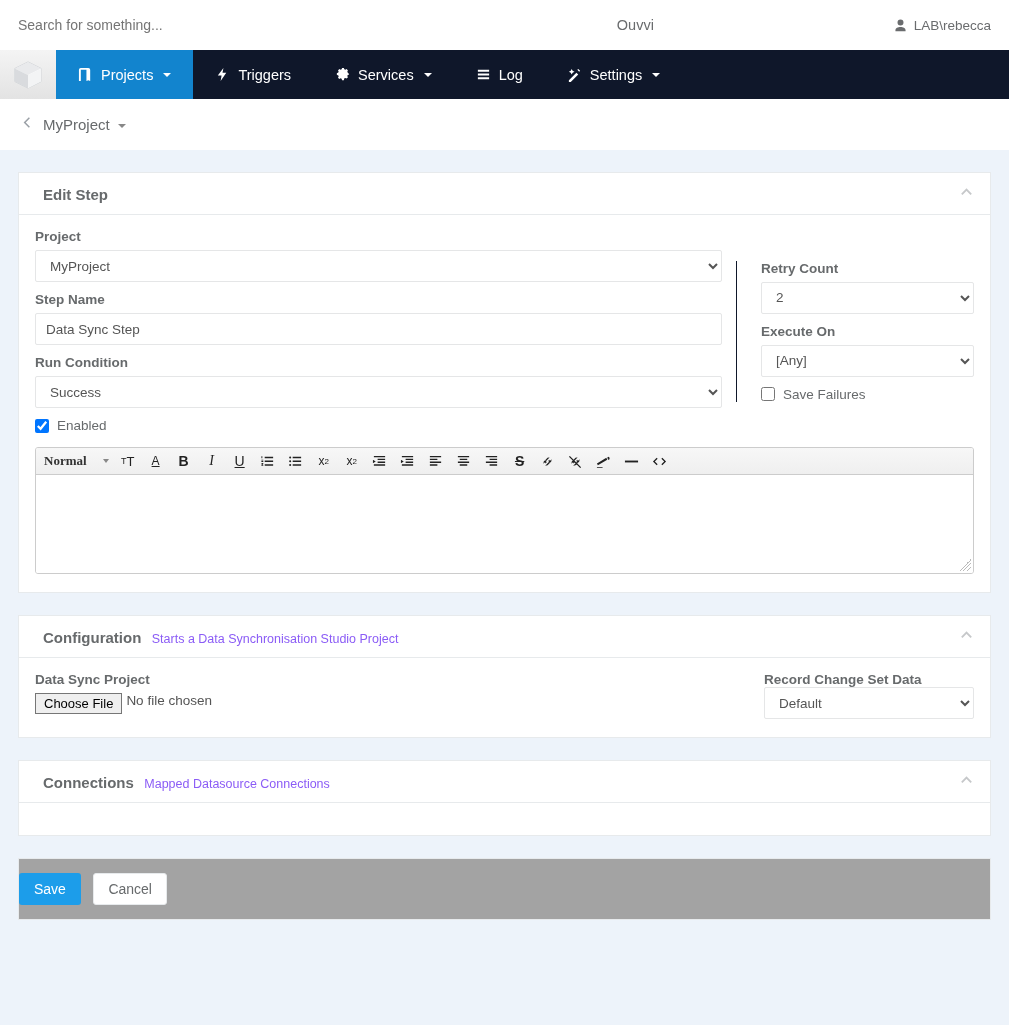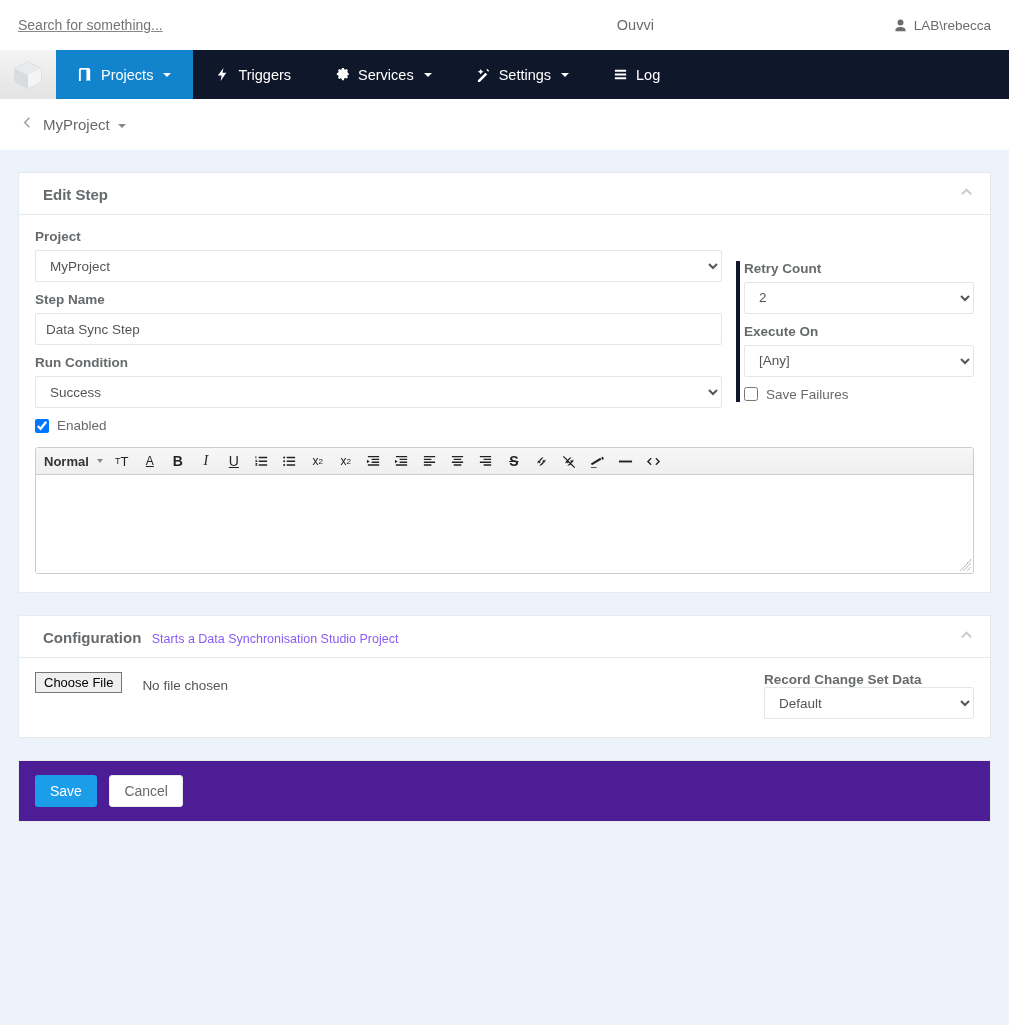--- a/index.html
+++ b/index.html
@@ -2,21 +2,21 @@
 <html><head>
 <meta charset="utf-8">
 <style>
   * { box-sizing: border-box; margin: 0; padding: 0; }
   html, body { font-family: -apple-system, BlinkMacSystemFont, "Segoe UI", Helvetica, Arial, sans-serif; color:#676a6c; background:#f3f3f4; }
   body { width:1009px; min-height:1025px; overflow:hidden; background:#fff; }
 
   
   .topbar { height:50px; display:flex; align-items:center; padding:0 18px; background:#fff; }
   .topbar .search { flex:0 0 360px; }
-  .topbar .search input { width:100%; border:none; outline:none; font-size:14px; color:#888;text-decoration:underline; }
+  .topbar .search input { width:100%; border:none; outline:none; font-size:14px; color:#888; }
   .topbar .brand { flex:1; text-align:center; font-size:14.5px; color:#6a6c6e; }
   .topbar .user { display:flex; align-items:flex-end; gap:6px; font-size:13.5px; color:#6a6c6e; }
 
   
   .navbar { background:#0f172a; height:49px; display:flex; align-items:stretch; }
   .navbar .logo { width:56px; display:flex; align-items:center; justify-content:center; background:linear-gradient(180deg,#f4f4f4,#e3e3e3); }
   .navbar .logo svg { width:30px; height:30px; }
   .nav-item { display:flex; align-items:center; gap:8px; padding:0 22px; color:#fff; font-size:14.5px; cursor:pointer; }
   .nav-item.active { background:#1284ce; }
   .nav-item .caret { margin-left:2px; display:inline-block; width:0; height:0; border-left:4px solid transparent; border-right:4px solid transparent; border-top:4px solid #fff; vertical-align:middle; }
@@ -31,50 +31,50 @@
 
   .panel { background:#fff; border:1px solid #e7eaec; margin-bottom:22px; }
   .panel-head { padding:12px 16px 10px 24px; border-bottom:1px solid #e7eaec; display:flex; align-items:center; justify-content:space-between; }
   .panel-head h3 { font-size:15px; font-weight:700; color:#676a6c; display:inline; }
   .panel-head .sub { font-size:12.5px; font-weight:400; color:#8b5cf6; margin-left:6px; }
   .panel-head .collapse { color:#c6c8ca; cursor:pointer; }
   .panel-body { padding:14px 16px 18px 16px; }
 
   .cols { display:flex;align-items:center; }
   .col { flex:1; padding-right:14px; }
-  .col + .col { border-left:4px solid #0f172a; padding-left:4px; padding-right:0; max-width:238px; }
+  .col + .col { border-left:1px solid #0f172a; padding-left:24px; padding-right:0; max-width:238px; }
 
   .fg { margin-bottom:10px; }
   .fg label.lbl { display:block; font-size:13.5px; font-weight:700; color:#676a6c; margin-bottom:6px; }
   .control, select.control { width:100%; height:32px; border:1px solid #e5e6e7; border-radius:2px; background:#fff; padding:4px 10px; font-size:13.5px; color:#555; }
   select.control { appearance:auto; }
   .chk { display:flex; align-items:center; gap:8px; font-size:13.5px; color:#676a6c; margin-top:6px; }
   .chk input { width:14px; height:14px; }
 
   
   .editor { margin-top:14px; border:1px solid #ccc; border-radius:3px; overflow:hidden; }
   .editor-toolbar { background:linear-gradient(#f7f7f7,#efefef); border-bottom:1px solid #ccc; padding:4px 8px; display:flex; align-items:center; gap:10px; color:#333; }
   .tb-btn { width:18px; height:18px; display:flex; align-items:center; justify-content:center; font-size:14px; color:#222; cursor:pointer; }
-  .tb-sel { display:flex; align-items:center; gap:4px; font-size:13px; font-weight:700; color:#333; }
+  .tb-sel { display:flex; align-items:center; gap:12px; font-size:13px; font-weight:700; color:#333;font-family:Liberation Serif, serif; }
   .tb-sel .caret2 { display:inline-block; width:0; height:0; border-left:3px solid transparent; border-right:3px solid transparent; border-top:4px solid #888; margin-left:4px; }
   .editor-area { background:#fff; height:98px; position:relative; }
   .editor-resize { position:absolute; right:2px; bottom:2px; width:12px; height:12px; background:
      linear-gradient(135deg, transparent 0 50%, #bbb 50% 55%, transparent 55% 65%, #bbb 65% 70%, transparent 70% 80%, #bbb 80% 85%, transparent 85%); }
 
   
-  .file-row { display:flex; align-items:flex-end; gap:20px; }
+  .file-row { display:flex; align-items:flex-start; gap:4px; }
   .file-btn { border:1px solid #767676; background:#efefef; padding:2px 8px; font-size:13px; cursor:pointer; }
   .file-note { font-size:13.5px; color:#555; }
 
   .config-cols { display:flex; justify-content:space-between; gap:20px; }
   .config-left { flex:1; }
   .config-right { width:210px; }
 
   
-  .footer-panel { background:#4c1d95; border:1px solid #e7eaec; padding:14px 16px; }
+  .footer-panel { background:#a3a3a3; border:1px solid #e7eaec; padding:14px 0; }
   .btn { display:inline-block; padding:7px 14px; font-size:14px; border-radius:3px; cursor:pointer; border:1px solid transparent; }
   .btn-primary { background:#1c9dea; color:#fff; }
   .btn-default { background:#fff; color:#676a6c; border:1px solid #e7eaec; margin-left:8px; }
   .bold { font-weight:800; }
 
   svg.i { width:15px; height:15px; fill:currentColor; }
 </style>
 </head>
 <body>
 
@@ -115,30 +115,30 @@
   </div>
   <div class="nav-item">
     <svg class="i" viewBox="0 0 16 16">
         <path d="M8 5a3 3 0 1 1 0 6 3 3 0 0 1 0-6zm7 3-1.4.4a5.7 5.7 0 0 1-.5 1.2l.7 1.3-1.4 1.4-1.3-.7c-.4.2-.8.4-1.2.5L9.5 14h-2l-.4-1.4a5.7 5.7 0 0 1-1.2-.5l-1.3.7L3.2 11.4l.7-1.3c-.2-.4-.4-.8-.5-1.2L2 8.5v-2l1.4-.4c.1-.4.3-.8.5-1.2l-.7-1.3L4.6 2.2l1.3.7c.4-.2.8-.4 1.2-.5L7.5 1h2l.4 1.4c.4.1.8.3 1.2.5l1.3-.7 1.4 1.4-.7 1.3c.2.4.4.8.5 1.2L15 7.5v1z" fill="#fff"></path>
       </svg>
     <span>Services</span>
     <span class="caret"></span>
   </div>
   <div class="nav-item">
     <svg class="i" viewBox="0 0 16 16">
+        <path d="M2 3h12v2H2V3zm0 4h12v2H2V7zm0 4h12v2H2v-2z" fill="#fff"></path>
+      </svg>
+    <span>Log</span>
+  </div>
+  <div class="nav-item">
+    <svg class="i" viewBox="0 0 16 16">
         <path d="M2 14l8-8 2 2-8 8H2v-2zM12 2l2 2-1 1-2-2 1-1zM5 2l1 2 2 1-2 1-1 2-1-2-2-1 2-1 1-2z" fill="#fff"></path>
       </svg>
     <span>Settings</span>
     <span class="caret"></span>
-  </div>
-  <div class="nav-item">
-    <svg class="i" viewBox="0 0 16 16">
-        <path d="M2 3h12v2H2V3zm0 4h12v2H2V7zm0 4h12v2H2v-2z" fill="#fff"></path>
-      </svg>
-    <span>Log</span>
   </div>
 </div>
 
 <div class="crumb">
   <span class="chev">
     <svg class="i" viewBox="0 0 16 16">
         <path d="M10 3 5 8l5 5" fill="none" stroke="#9aa0a6" stroke-width="1.6"></path>
       </svg>
   </span>
   <span class="proj">
@@ -304,34 +304,49 @@
       </div>
       <span class="collapse">
         <svg class="i" viewBox="0 0 16 16">
             <path d="M3 10l5-5 5 5" fill="none" stroke="#c6c8ca" stroke-width="2"></path>
           </svg>
       </span>
     </div>
     <div class="panel-body">
       <div class="config-cols">
         <div class="config-left">
+          <label class="lbl" style="display:block;font-weight:700;font-size:13.5px;margin-bottom:6px">Data Sync Project</label>
           <div class="file-row">
             <button class="file-btn">Choose File</button>
             <span class="file-note">No file chosen</span>
           </div>
         </div>
         <div class="config-right">
           <label class="lbl" style="display:block;font-weight:700;font-size:13.5px;">Record Change Set Data</label>
           <select class="control">
             <option>Default</option>
           </select>
         </div>
       </div>
     </div>
   </div>
 
+  <div class="panel">
+    <div class="panel-head">
+      <div>
+        <h3>Connections</h3>
+        <span class="sub">Mapped Datasource Connections</span>
+      </div>
+      <span class="collapse">
+        <svg class="i" viewBox="0 0 16 16">
+            <path d="M3 10l5-5 5 5" fill="none" stroke="#c6c8ca" stroke-width="2"></path>
+          </svg>
+      </span>
+    </div>
+    <div class="panel-body" style="height:22px"></div>
+  </div>
 
   <div class="footer-panel">
     <span class="btn btn-primary">Save</span>
     <span class="btn btn-default">Cancel</span>
   </div>
 
 </div>
 
 </body></html>

